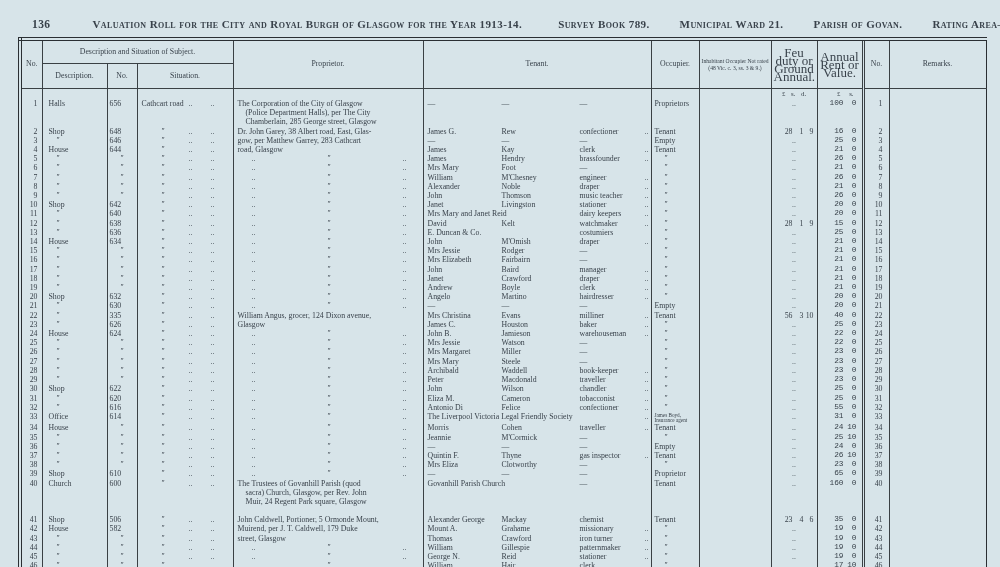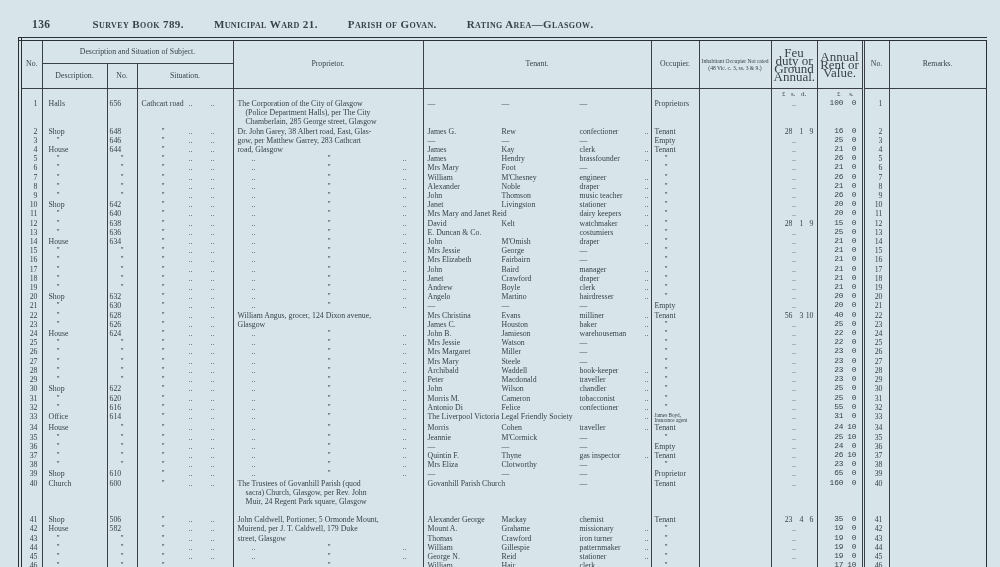--- a/index.html
+++ b/index.html
@@ -91,20 +91,21 @@
   .r1{width:13px;text-align:right;}
   td.c-no2{text-align:right;padding-right:6px;}
   tr.gap td{padding-top:9px;}
   tr.gap td.c-sit,tr.gap td.c-ten,tr.gap td.c-feu,tr.gap td.c-rent{padding-top:9px;}
 </style>
 </head>
 <body>
 
 <div class="page-header">
   <span class="page-num">136</span>
+  <span class="tseg gap1">Valuation Roll for the City and Royal Burgh of Glasgow for the Year 1913-14.</span>
   <span class="tseg gap2">Survey Book  789.</span>
   <span class="tseg gap2">Municipal Ward 21.</span>
   <span class="tseg gap2">Parish of Govan.</span>
   <span class="tseg">Rating Area—Glasgow.</span>
 </div>
 
 <table>
   <colgroup>
     <col class="w-no">
       <col class="w-desc">
@@ -697,21 +698,21 @@
     <td class="c-prop prop-ditto">
           <div class="pd-wrap">
             <span class="">..</span>
             <span class="">″</span>
             <span class="">..</span>
           </div>
         </td>
     <td class="c-ten">
       <div class="ten-wrap">
         <span class="t1">Mrs Jessie</span>
-        <span class="t2">George</span>
+        <span class="t2">Rodger</span>
         <span class="t3">—</span>
         <span class="tdots"></span>
       </div>
     </td>
     <td class="c-occ dit">″</td>
     <td class="c-inhab"></td>
     <td class="c-feu dots">..</td>
     <td class="c-rent">
       <div class="rent-wrap">
         <span class="r0">21</span>
@@ -945,21 +946,21 @@
         <span class="r0">20</span>
         <span class="r1">0</span>
       </div>
     </td>
     <td class="c-no2 bl-double">21</td>
     <td class="c-rem"></td>
   </tr>
       <tr>
     <td class="c-no">22</td>
     <td class="c-desc dit">″</td>
-    <td class="c-hno">628</td>
+    <td class="c-hno">335</td>
     <td class="c-sit">
       <div class="sit-wrap">
         <span class="sit-text center">″</span>
         <span class="sit-dots">..</span>
         <span class="sit-dots">..</span>
       </div>
     </td>
     <td class="c-prop">
           <div class="prop-line">William Angus, grocer, 124 Dixon avenue,</div>
         </td>
@@ -1302,21 +1303,21 @@
     </td>
     <td class="c-prop prop-ditto">
           <div class="pd-wrap">
             <span class="">..</span>
             <span class="">″</span>
             <span class="">..</span>
           </div>
         </td>
     <td class="c-ten">
       <div class="ten-wrap">
-        <span class="t1">Morris M.</span>
+        <span class="t1">Eliza M.</span>
         <span class="t2">Cameron</span>
         <span class="t3">tobacconist</span>
         <span class="tdots">..</span>
       </div>
     </td>
     <td class="c-occ dit">″</td>
     <td class="c-inhab"></td>
     <td class="c-feu dots">..</td>
     <td class="c-rent">
       <div class="rent-wrap">

